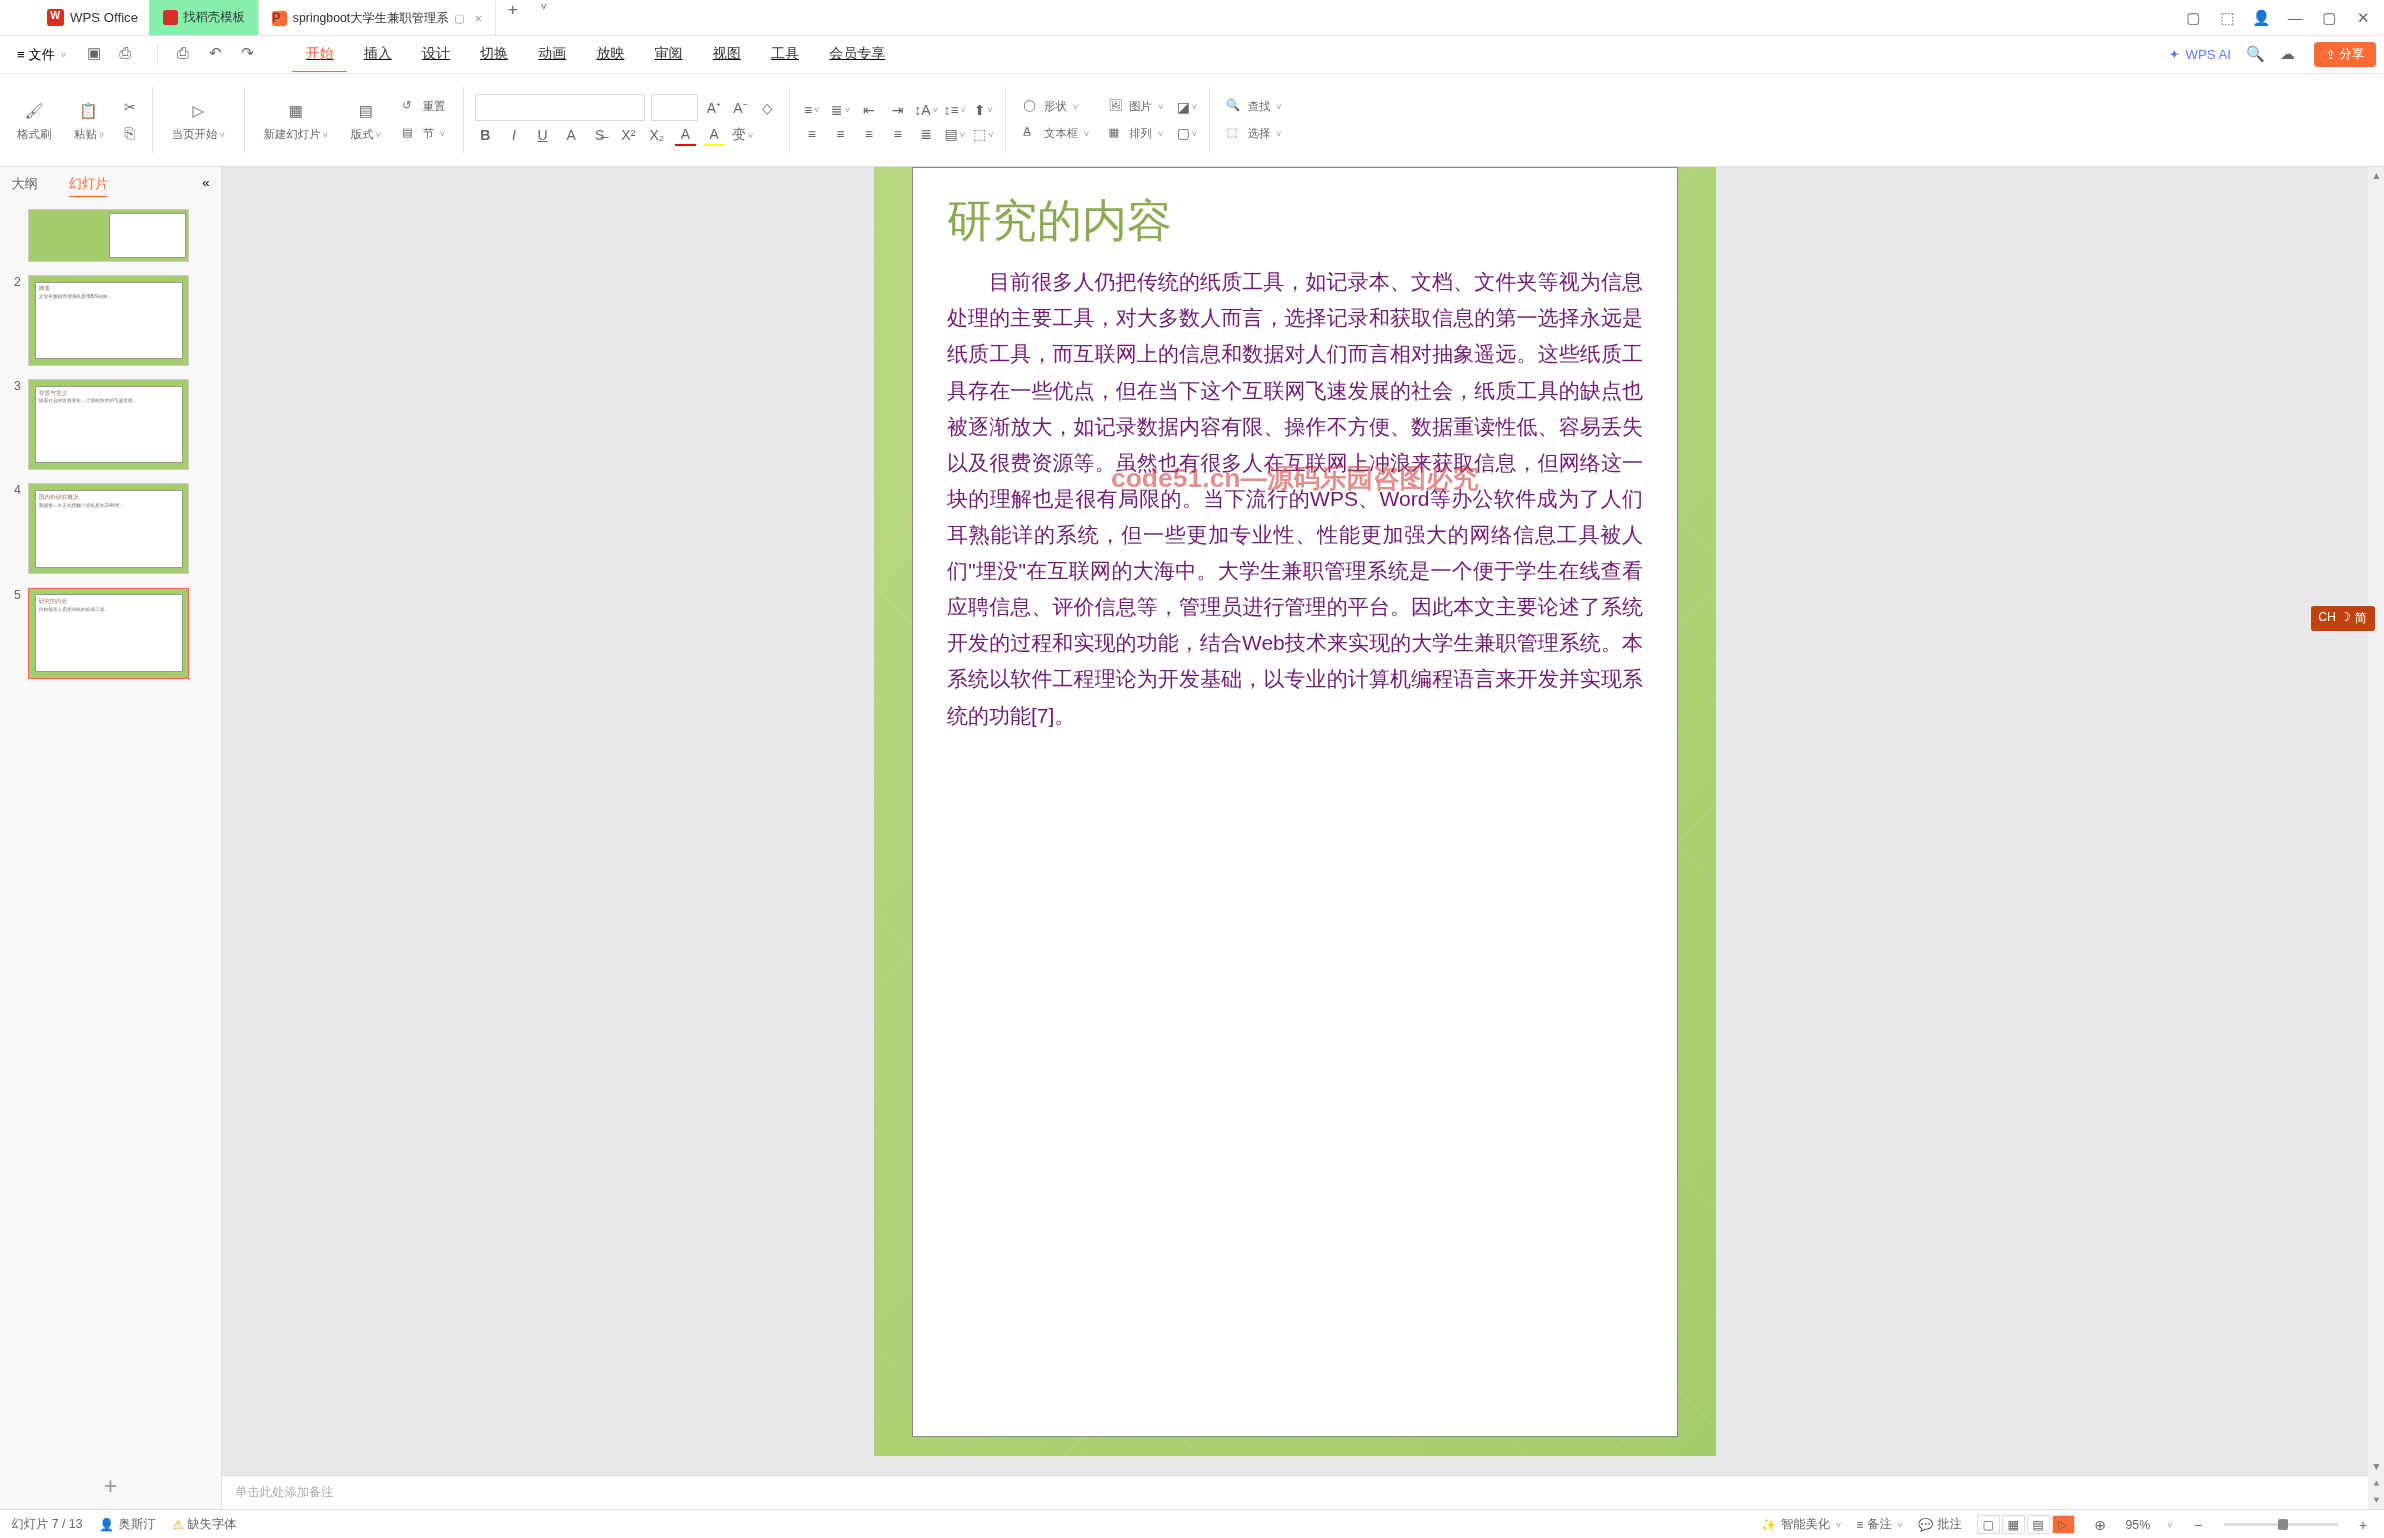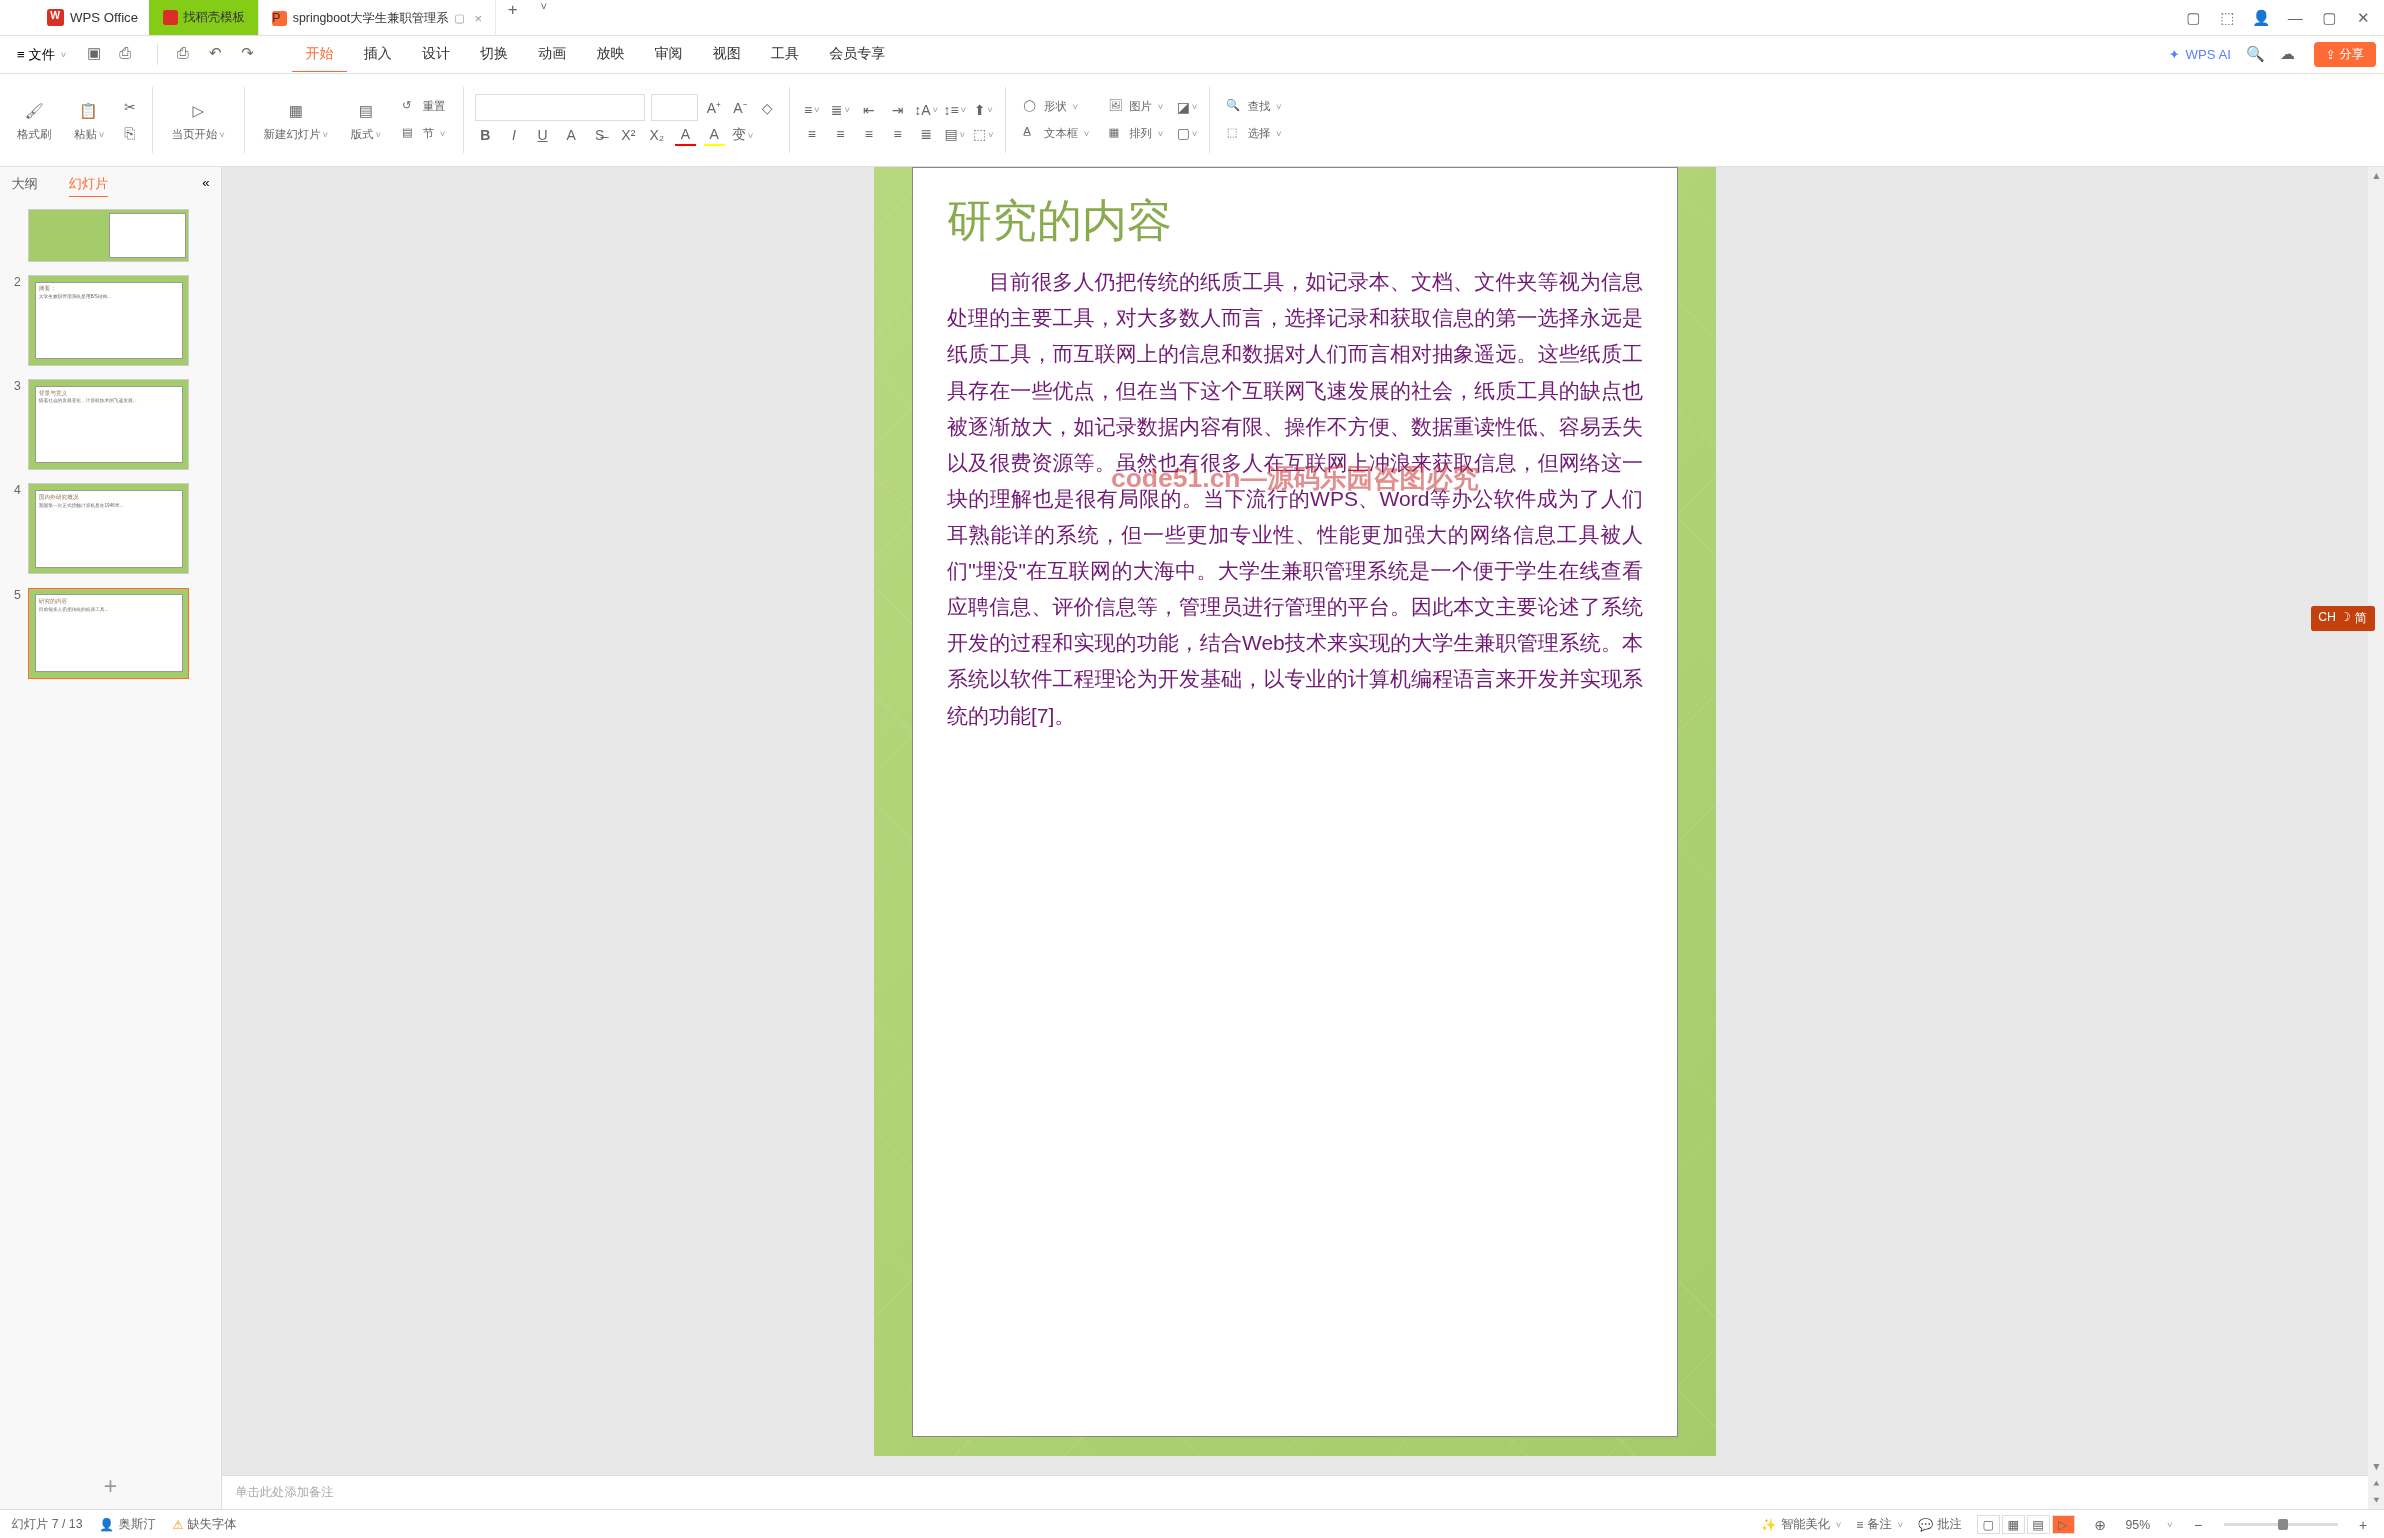--- a/index.html
+++ b/index.html
@@ -6,36 +6,36 @@
 body { background: #f5f5f5; width: 2385px; height: 1539px; overflow: hidden; display: flex; flex-direction: column; }
 
 
 .titlebar { height: 36px; background: #fff; display: flex; align-items: center; border-bottom: 0.9px solid #e0e0e0; }
 .app-logo { display: flex; align-items: center; padding: 0 11.4px; gap: 5.7px; font-size: 13.2px; color: #333; margin-left: 36px; }
 .app-logo .wps-icon { width: 17px; height: 17px; background: #d93025; border-radius: 2.8px; position: relative; }
 .app-logo .wps-icon::after { content: "W"; color: white; font-size: 10.4px; font-weight: bold; position: absolute; left: 2.8px; top: 0.9px; }
 .tabs { display: flex; height: 100%; }
 .tab { display: flex; align-items: center; padding: 0 13.2px; gap: 5.7px; font-size: 12.3px; color: #333; border-right: 0.9px solid #e8e8e8; cursor: pointer; }
 .tab.active { background: #fff; border-top: 1.9px solid #fff; }
-.tab:not(.active) { background: #84cc16; }
+.tab:not(.active) { background: #86efac; }
 .tab-icon { width: 15px; height: 15px; border-radius: 2.8px; }
 .tab-icon.red { background: #d93025; }
 .tab-icon.orange { background: #ff6b35; }
 .tab-close { color: #999; font-size: 13.2px; margin-left: 3.8px; }
 .tab-add { padding: 0 11.4px; color: #666; font-size: 17px; cursor: pointer; }
 .titlebar-right { margin-left: auto; display: flex; gap: 17px; padding-right: 13.2px; align-items: center; }
 .win-btn { width: 17px; height: 17px; color: #666; cursor: pointer; display: flex; align-items: center; justify-content: center; }
 
 
 .menubar { height: 38px; background: #fff; display: flex; align-items: center; padding: 0 9.5px; border-bottom: 0.9px solid #e0e0e0; }
 .file-menu { display: flex; align-items: center; gap: 3.8px; padding: 3.8px 7.6px; font-size: 13.2px; cursor: pointer; }
 .menu-icons { display: flex; gap: 13.2px; padding: 0 13.2px; }
 .menu-icon { width: 19px; height: 19px; color: #666; cursor: pointer; }
 .menu-sep { width: 0.9px; height: 21px; background: #e0e0e0; margin: 0 5.7px; }
-.menu-tabs { display: flex; gap: 3.8px; margin-left: 19px; }
+.menu-tabs { display: flex; gap: 3.8px; margin-left: 19px; text-decoration: underline; }
 .menu-tab { padding: 7.6px 13.2px; font-size: 14px; color: #333; cursor: pointer; }
 .menu-tab.active { color: #ff6b35; border-bottom: 1.9px solid #ff6b35; }
 .menubar-right { margin-left: auto; display: flex; align-items: center; gap: 15px; }
 .wps-ai { display: flex; align-items: center; gap: 5.7px; color: #5b7fff; font-size: 13.2px; }
 .share-btn { background: #ff6b35; color: white; padding: 3.8px 11.4px; border-radius: 3.8px; font-size: 12.3px; display: flex; align-items: center; gap: 3.8px; }
 
 
 .ribbon { height: 93px; background: #fff; display: flex; align-items: center; padding: 5.7px 9.5px; border-bottom: 0.9px solid #e0e0e0; gap: 7.6px; }
 .ribbon-btn-lg { display: flex; flex-direction: column; align-items: center; gap: 3.8px; padding: 3.8px 7.6px; cursor: pointer; }
 .ribbon-btn-lg .ricon { width: 24.6px; height: 24.6px; color: #666; display: flex; align-items: center; justify-content: center; }

